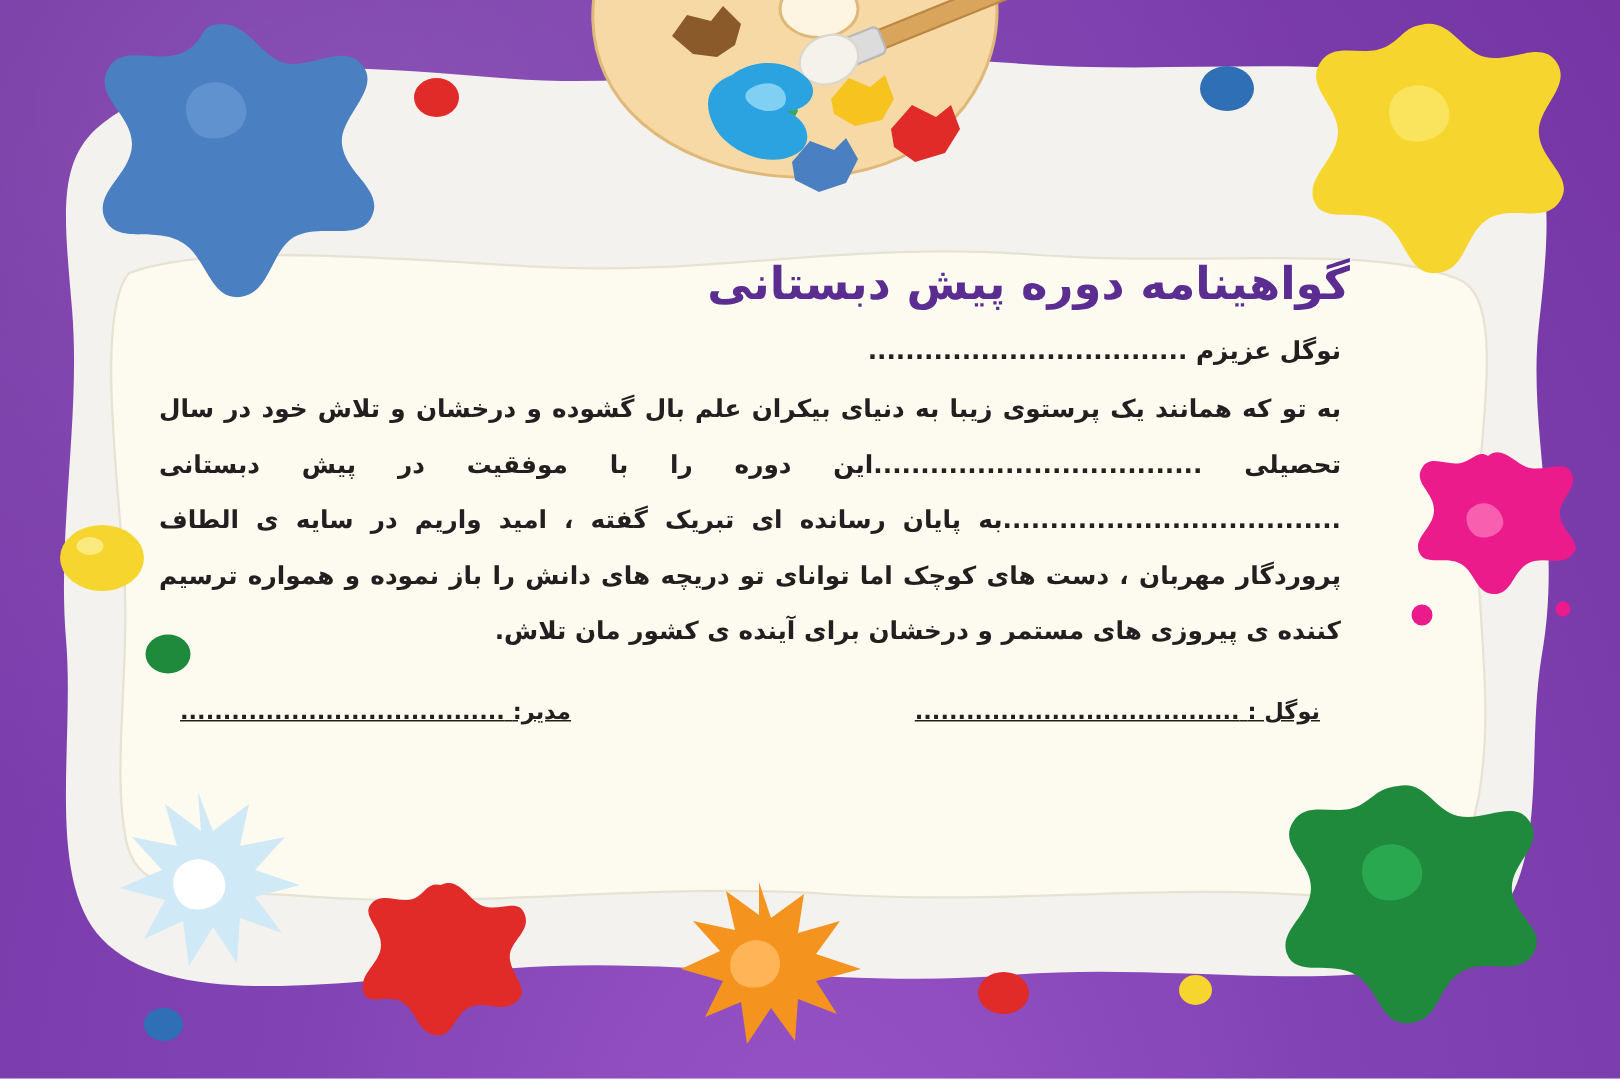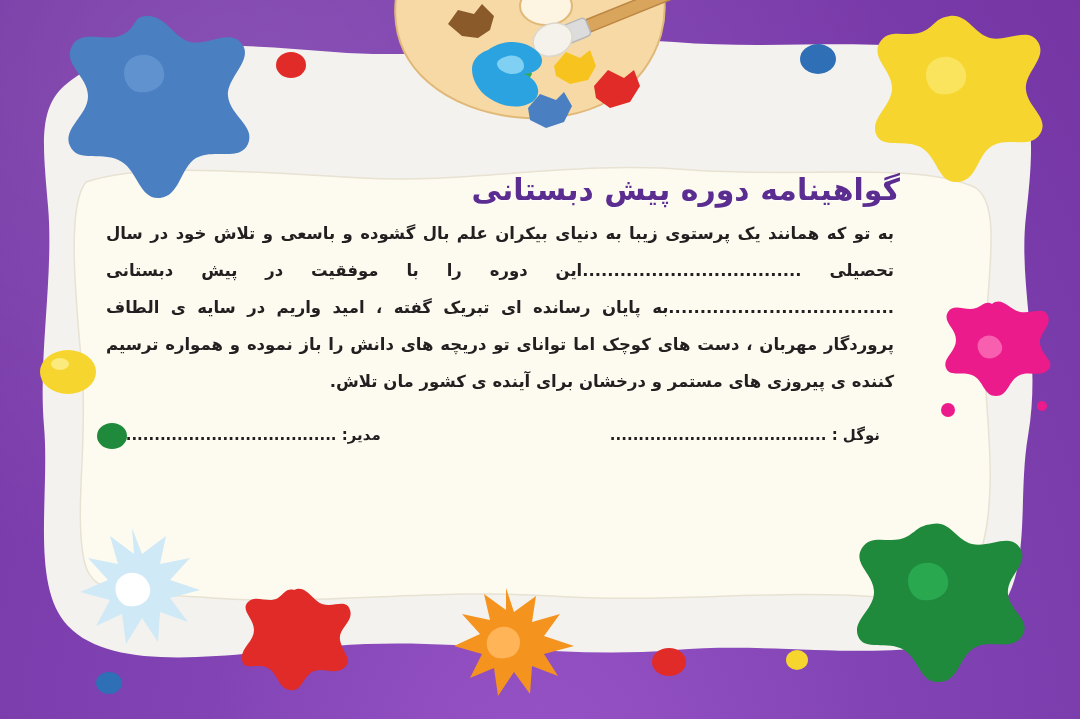--- a/index.html
+++ b/index.html
@@ -83,21 +83,21 @@
   .signatures {
     margin-top: 26px;
     display: flex;
     justify-content: space-between;
     direction: rtl;
     font-size: 15px;
     font-weight: bold;
     color: #231f20;
     padding: 0 20px;
   }
-  .sig-item { white-space: nowrap; }
+  .sig-item { white-space: nowrap; text-decoration: underline; }
   
   .blob { position: absolute; }
   .z-top { z-index: 60; }
   .palette { position: absolute; left: 378px; top: -46px; z-index: 70; }
   
   .dot { position: absolute; border-radius: 50%; z-index: 65; }
 </style>
 </head>
 <body>
 
@@ -266,21 +266,25 @@
   <div class="dot" style="left:276px; top:52px; width:30px; height:26px; background:#e02b28;"></div>
   <div class="dot" style="left:800px; top:44px; width:36px; height:30px; background:#2f6fb5;"></div>
   <div class="dot" style="left:652px; top:648px; width:34px; height:28px; background:#e02b28;"></div>
   <div class="dot" style="left:786px; top:650px; width:22px; height:20px; background:#f5d52e;"></div>
   <div class="dot" style="left:96px; top:672px; width:26px; height:22px; background:#2f6fb5;"></div>
 
   <div class="card-content">
     <div class="cert-title">گواهینامه دوره پیش دبستانی</div>
 
     <div class="body-text">
-      <span>به تو که همانند یک پرستوی زیبا به دنیای بیکران علم بال گشوده و باسعی و</span>
+      <span class="lead">
+        <span>نوگل عزیزم</span>
+        <span class="dots">..................................</span>
+      </span>
+      <span>به تو که همانند یک پرستوی زیبا به دنیای بیکران علم بال گشوده و درخشان و</span>
       <span>تلاش خود در سال تحصیلی ...................................این دوره را با موفقیت در پیش</span>
       <span>دبستانی ....................................به پایان رسانده ای تبریک گفته ، امید واریم در</span>
       <span>سایه ی الطاف پروردگار مهربان ، دست های کوچک اما توانای تو دریچه های</span>
       <span>دانش را باز نموده و همواره ترسیم کننده ی پیروزی های مستمر و درخشان برای</span>
       <span>آینده ی کشور مان تلاش.</span>
     </div>
 
     <div class="signatures">
       <div class="sig-item">
         <span>نوگل :</span>

